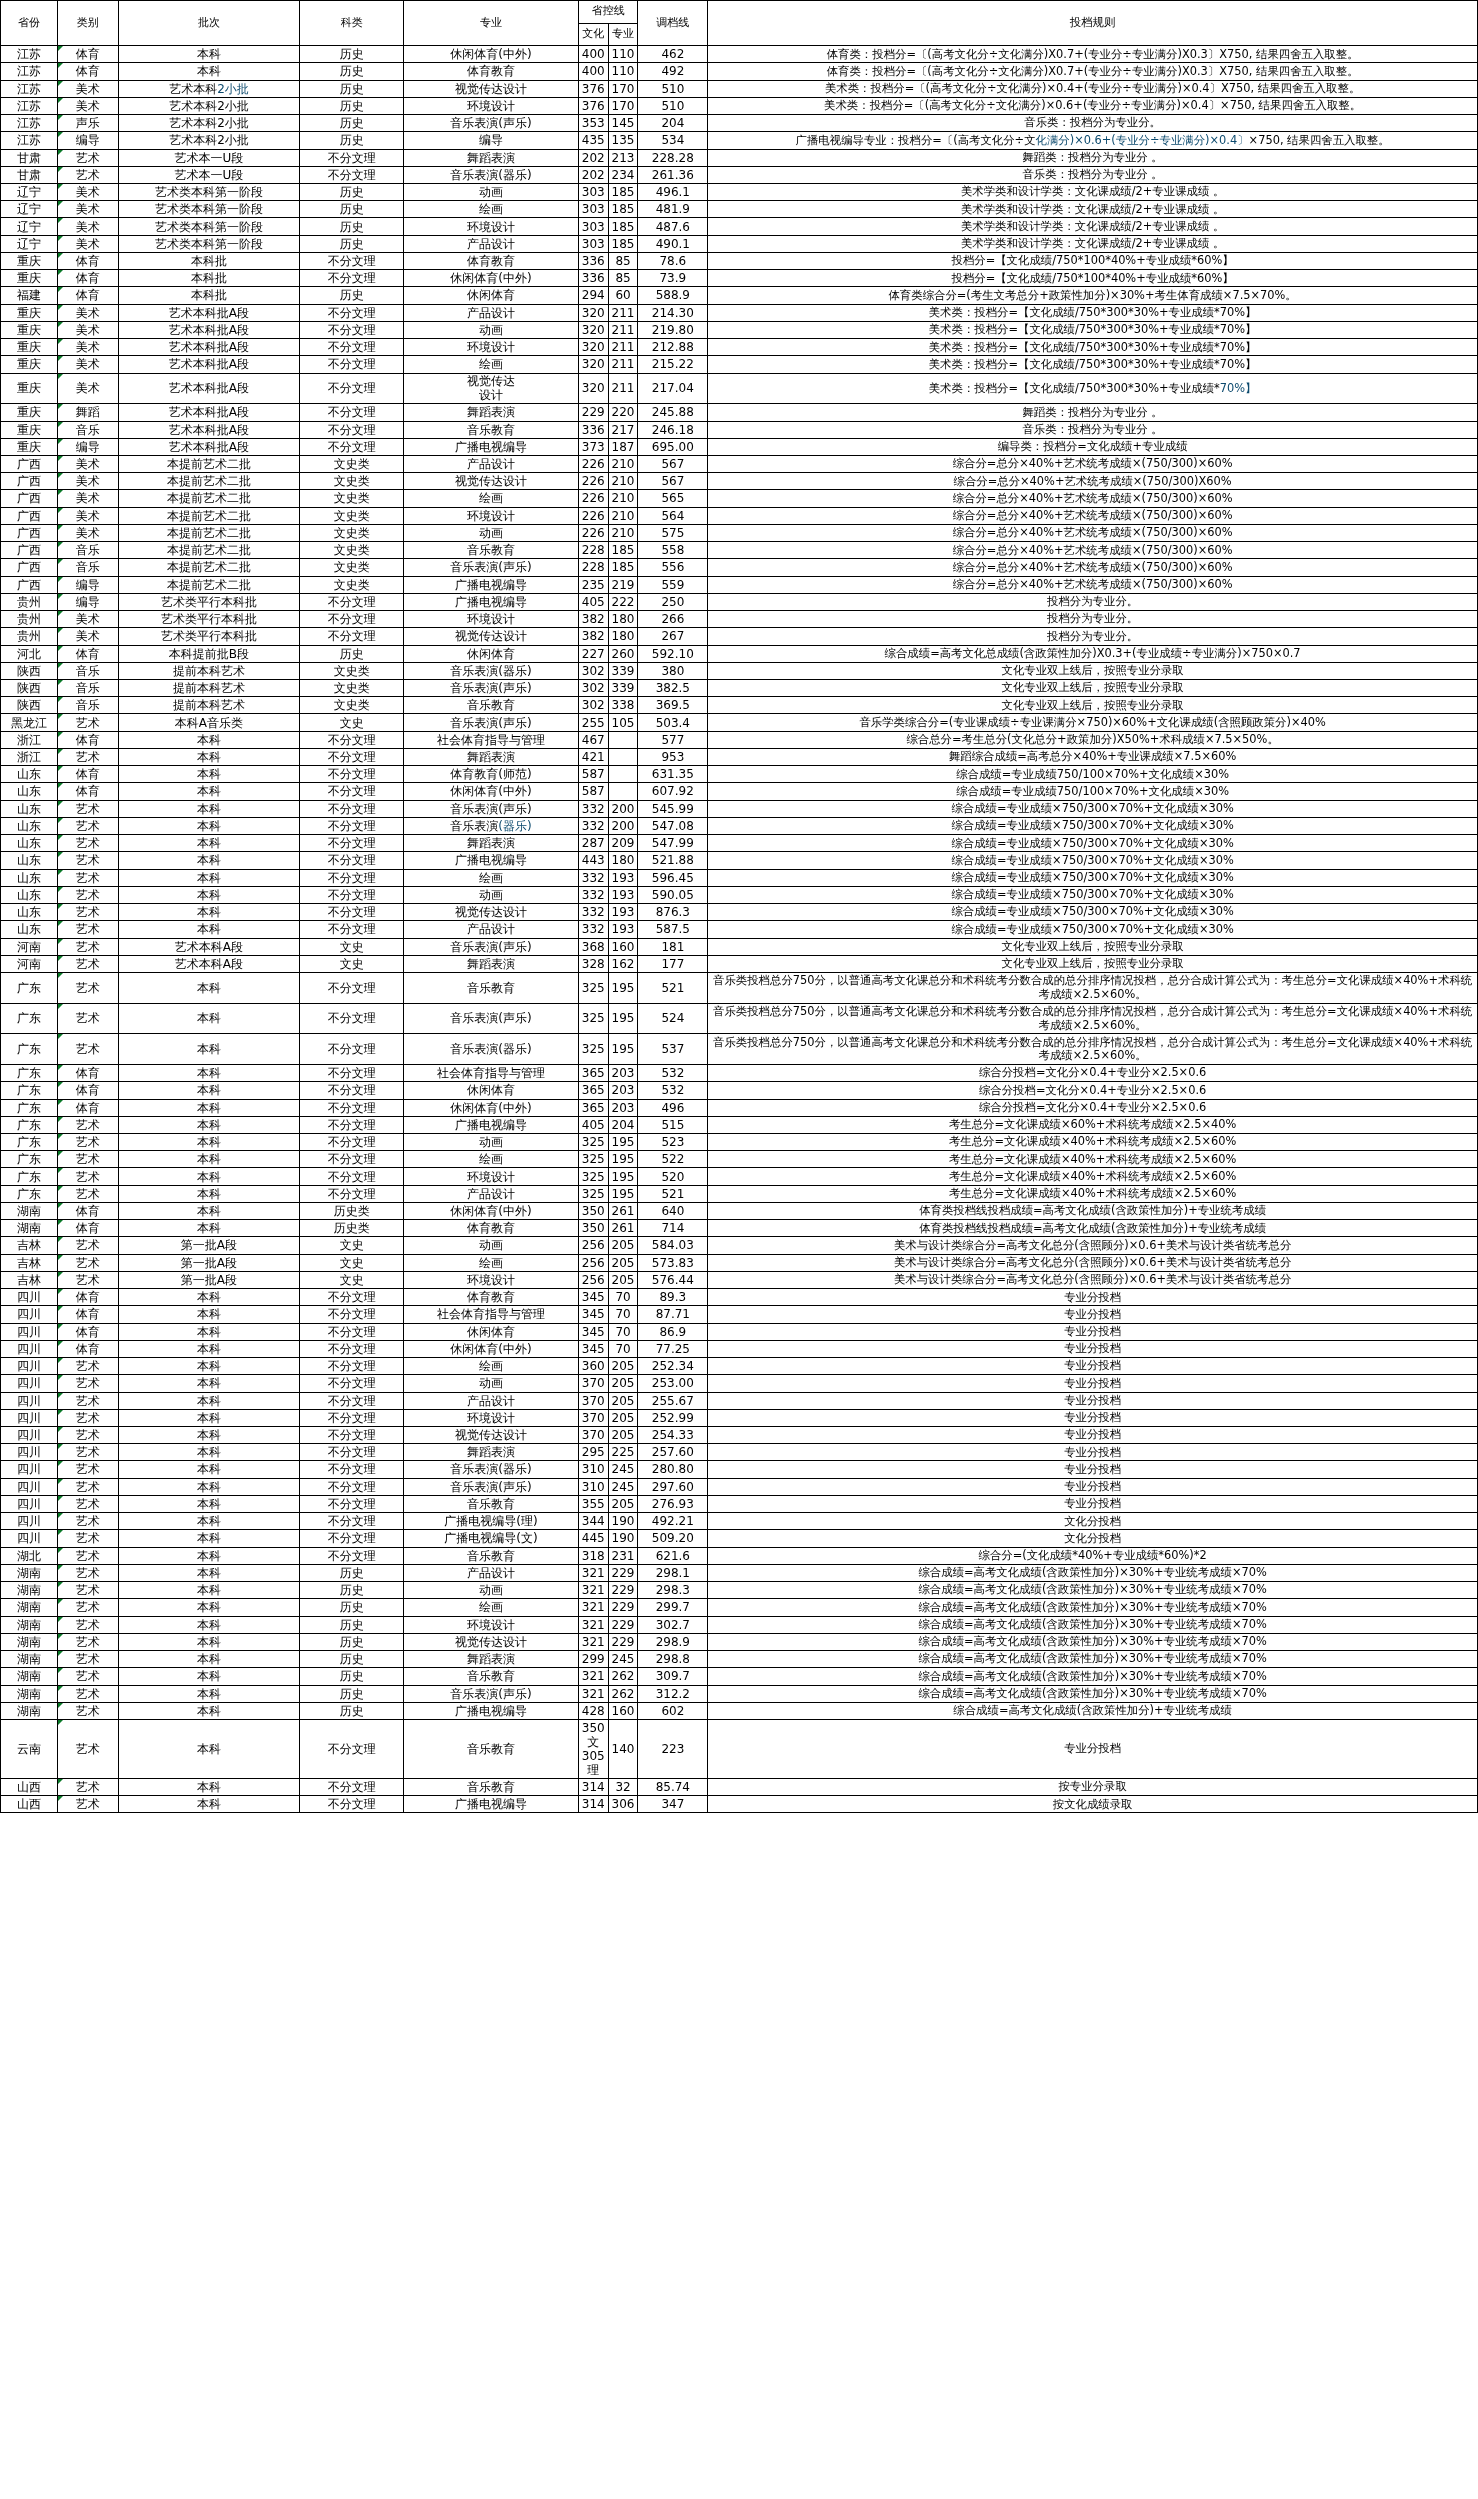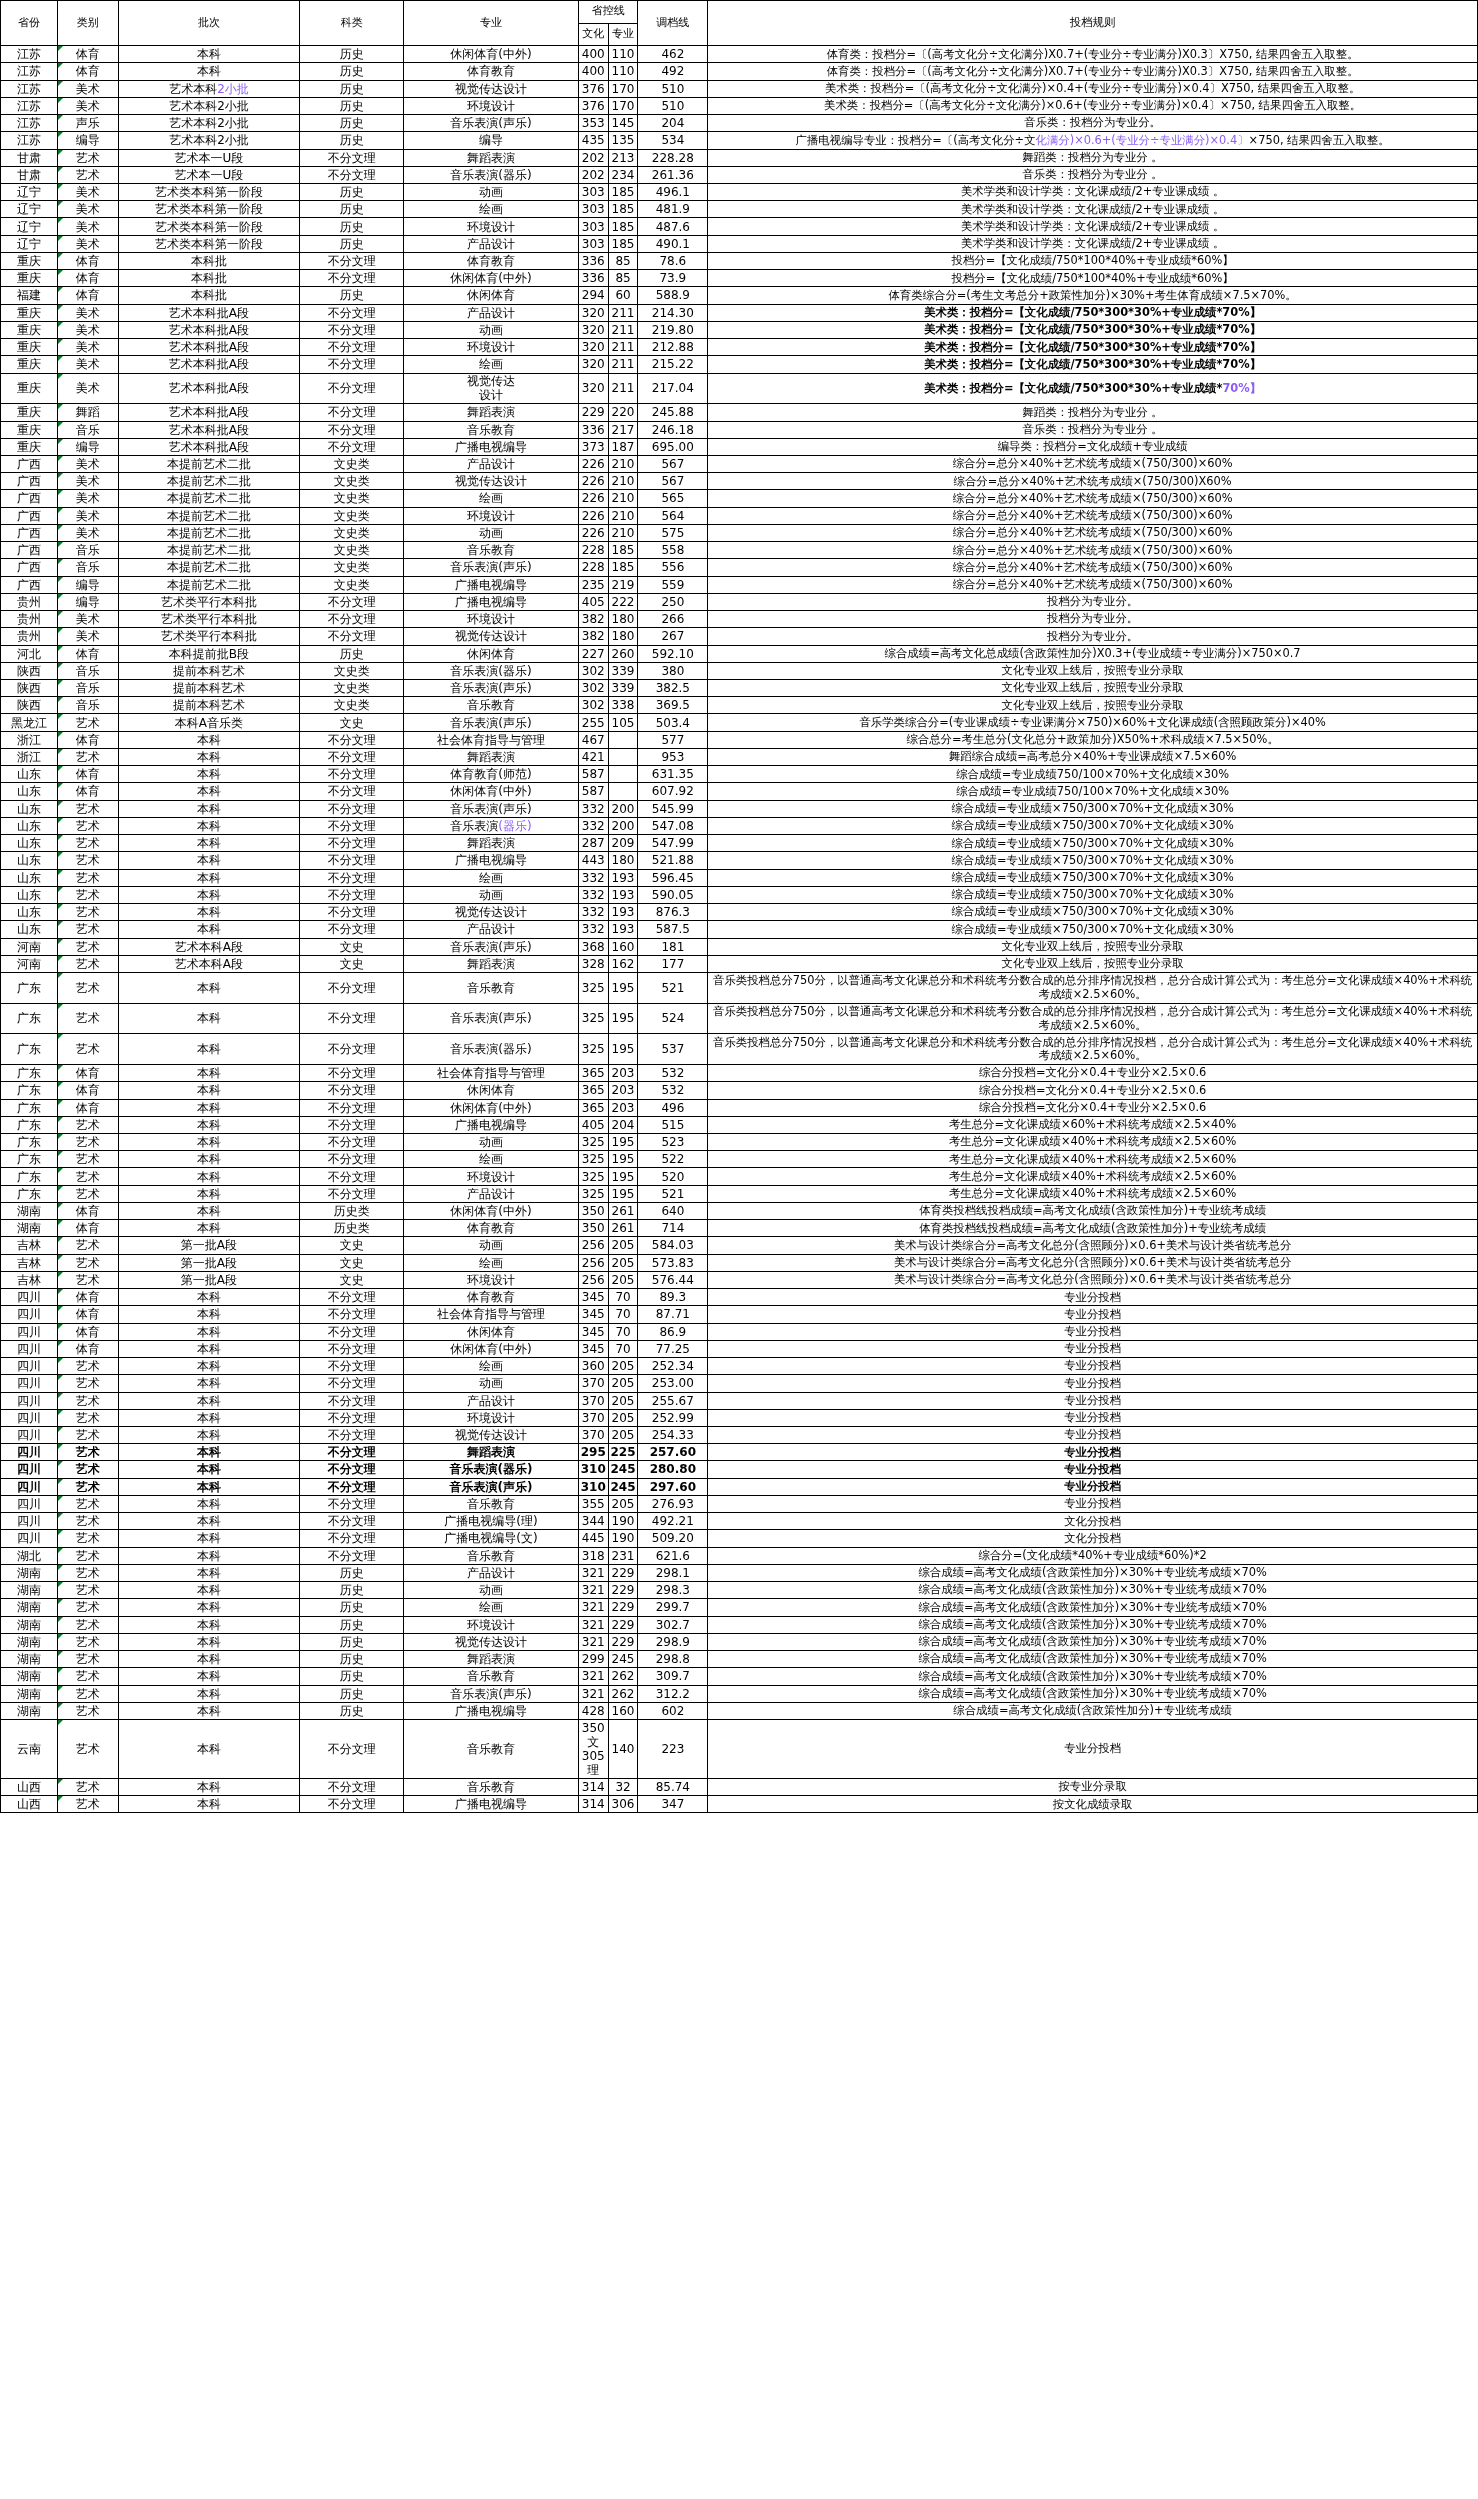--- a/index.html
+++ b/index.html
@@ -12,22 +12,22 @@
   .c-prov{width:53px;}
   .c-cat{width:57px;position:relative;}
   .c-batch{width:178px;}
   .c-sub{width:100px;}
   .c-major{width:171px;}
   .c-wen{width:44px;}
   .c-zhuan{width:44px;}
   .c-diao{width:66px;}
   .c-rule{width:766px;font-size:11.4px;}
   td.c-rule{padding:1.4px 2.8px;}
-  .blue{color:#8b5cf6;}
-  .bold{font-weight:bold;}
+  .blue{color:#0c4a6e;}
+  .bold{font-weight:normal;}
   .tri{position:absolute;top:0;left:0;width:0;height:0;
        border-left:5px solid #0a7a28;border-bottom:5px solid transparent;}
 </style>
 </head>
 <body>
 
 <div id="sheet">
   <table>
     <thead>
       <tr>

